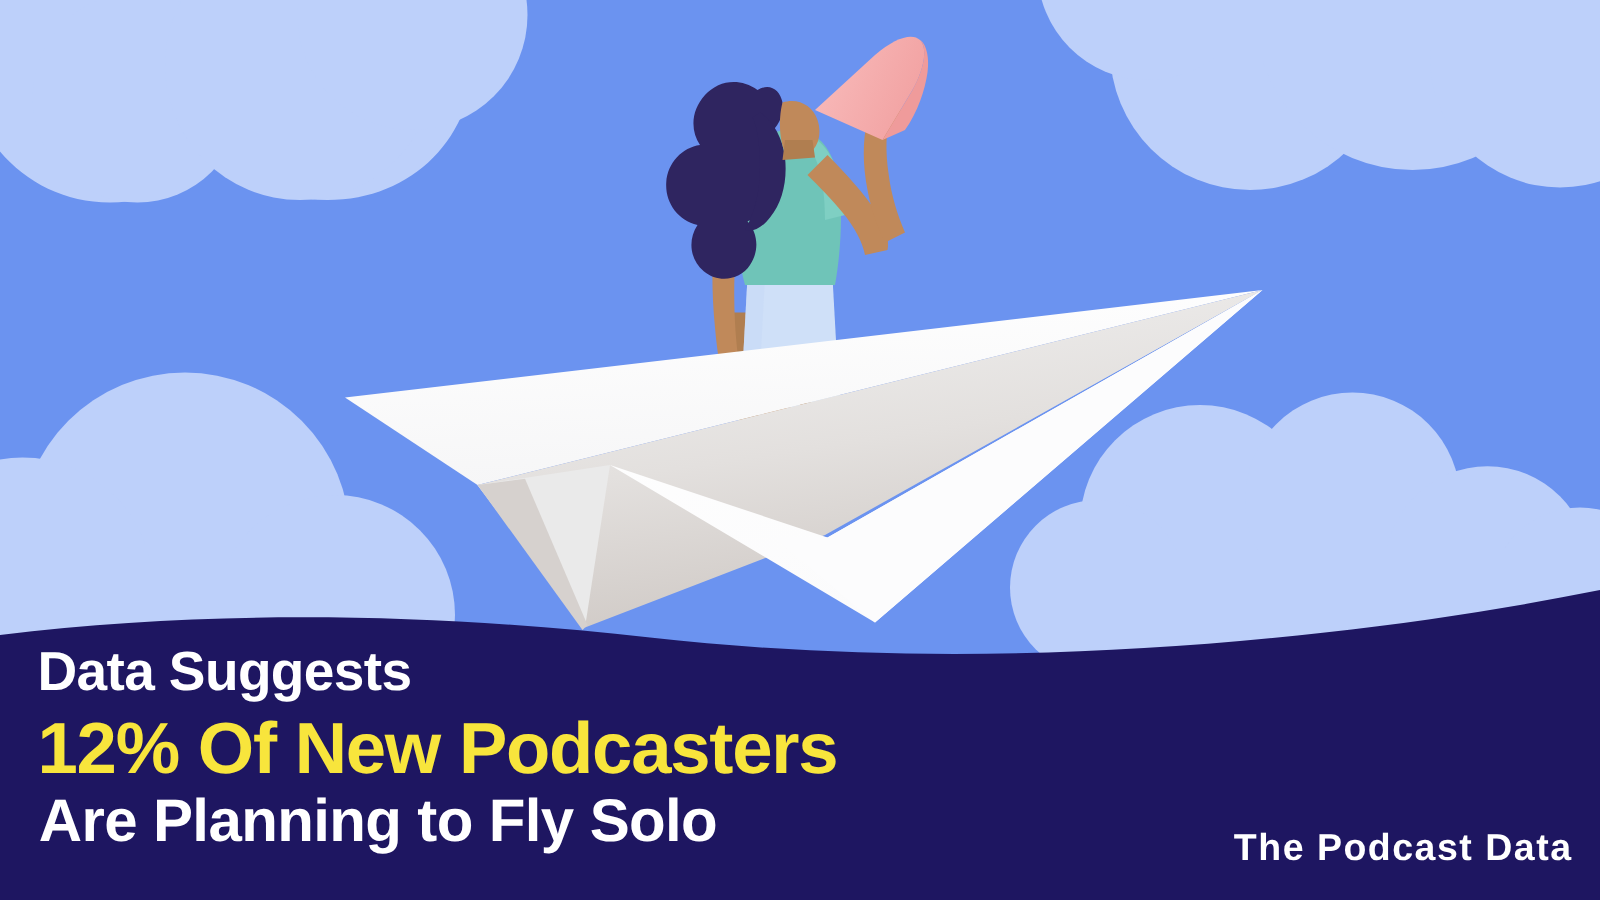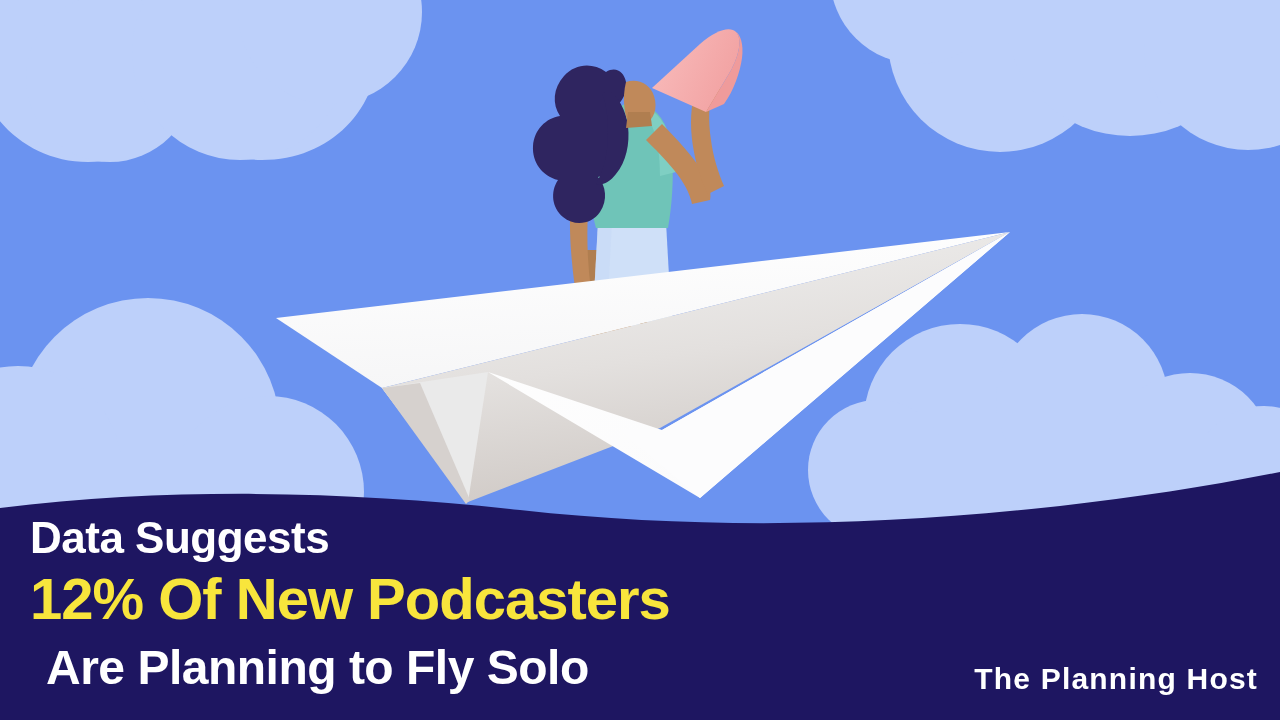--- a/index.html
+++ b/index.html
@@ -55,21 +55,21 @@
     line-height: 1.02;
     margin: 0 0 6px 0;
     white-space: nowrap;
   }
   .line-tail {
     font-size: 48px;
     font-weight: bold;
     color: #FFFFFF;
     letter-spacing: -0.5px;
     line-height: 1.02;
-    margin: 16px;
+    margin: 1px;
     white-space: nowrap;
   }
   .brand-logo {
     position: absolute;
     right: 22px;
     top: 662px;
     font-size: 30px;
     font-weight: bold;
     color: #FFFFFF;
     letter-spacing: 1.2px;
@@ -319,16 +319,16 @@
         Z"></path>
     </g>
   </svg>
 
   <div class="text-layer">
     <div class="headline-block">
       <div class="line-kicker">Data Suggests</div>
       <div class="line-stat">12% Of New Podcasters</div>
       <div class="line-tail">Are Planning to Fly Solo</div>
     </div>
-    <div class="brand-logo">The Planning Host</div>
+    <div class="brand-logo">The Podcast Data</div>
   </div>
 
 </div>
 
 </body></html>

